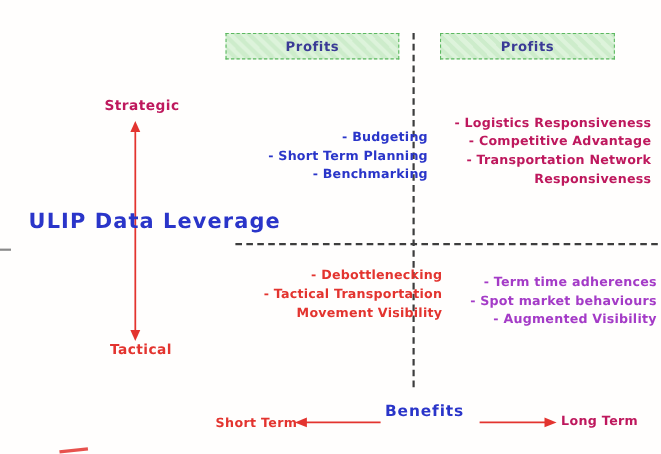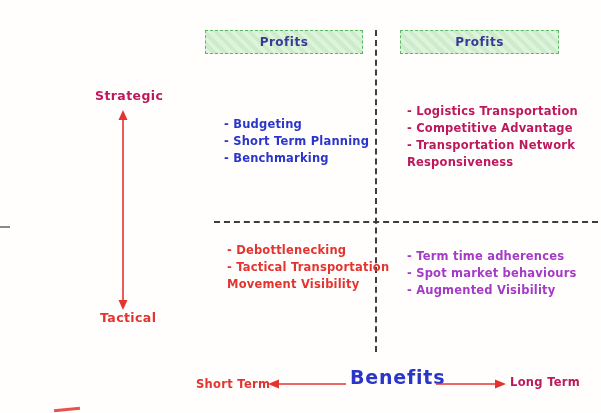--- a/index.html
+++ b/index.html
@@ -2,20 +2,21 @@
 <html><head>
 <meta charset="utf-8">
 <style>
   html,body { margin:0; padding:0; background:#ffffff; }
   .canvas {
     position:relative;
     width:601px; height:413px;
     background:#fffefd;
     overflow:hidden;
     font-family:"DejaVu Sans", sans-serif;
+    text-align:right;
   }
   .abs { position:absolute; }
 
   
   .profits-box {
     position:absolute;
     height:22px;
     border:1px dashed #5cb860;
     background:repeating-linear-gradient(45deg, #ddf3db 0 4px, #cdeccb 4px 8px);
     display:flex; align-items:center; justify-content:center;
@@ -53,21 +54,21 @@
   .axis-small { font-size:12.5px; font-weight:600; letter-spacing:0.4px; }
   .axis-tiny  { font-size:11.5px; font-weight:600; letter-spacing:0.3px; }
 
   .main-title {
     position:absolute; left:26px; top:190px;
     font-size:19px; font-weight:700; letter-spacing:1px;
     color:#2a35c9; white-space:nowrap;
   }
   .benefits-title {
     position:absolute; left:350px; top:366px;
-    font-size:19px; font-weight:700; letter-spacing:0.8px;
+    font-size:14px; font-weight:700; letter-spacing:0.8px;
     color:#2a35c9; white-space:nowrap;
   }
 
   .qlist {
     position:absolute;
     font-size:11.5px; line-height:17px; font-weight:600;
     letter-spacing:0.2px;
   }
 </style>
 </head>
@@ -85,29 +86,30 @@
 
   <div class="lbl green axis-small" style="left:95px; top:88px;">Strategic</div>
   <div class="lbl red axis-small" style="left:100px; top:310px;">Tactical</div>
 
   <svg class="abs" style="left:114px; top:108px;" width="18" height="204">
     <line x1="9" y1="10" x2="9" y2="194" stroke="#e3342f" stroke-width="1.6"></line>
     <polygon points="9,2 4.5,12 13.5,12" fill="#e3342f"></polygon>
     <polygon points="9,202 4.5,192 13.5,192" fill="#e3342f"></polygon>
   </svg>
 
+  <div class="main-title">ULIP Data Leverage</div>
 
   <div class="qlist blue" style="left:224px; top:116px; width:165px;">
     <div>- Budgeting</div>
     <div>- Short Term Planning</div>
     <div>- Benchmarking</div>
   </div>
 
   <div class="qlist green" style="left:407px; top:103px; width:185px;">
-    <div>- Logistics Transportation</div>
+    <div>- Logistics Responsiveness</div>
     <div>- Competitive Advantage</div>
     <div>- Transportation Network Responsiveness</div>
   </div>
 
   <div class="qlist red" style="left:227px; top:242px; width:175px;">
     <div>- Debottlenecking</div>
     <div>- Tactical Transportation Movement Visibility</div>
   </div>
 
   <div class="qlist purple" style="left:407px; top:248px; width:190px;">

